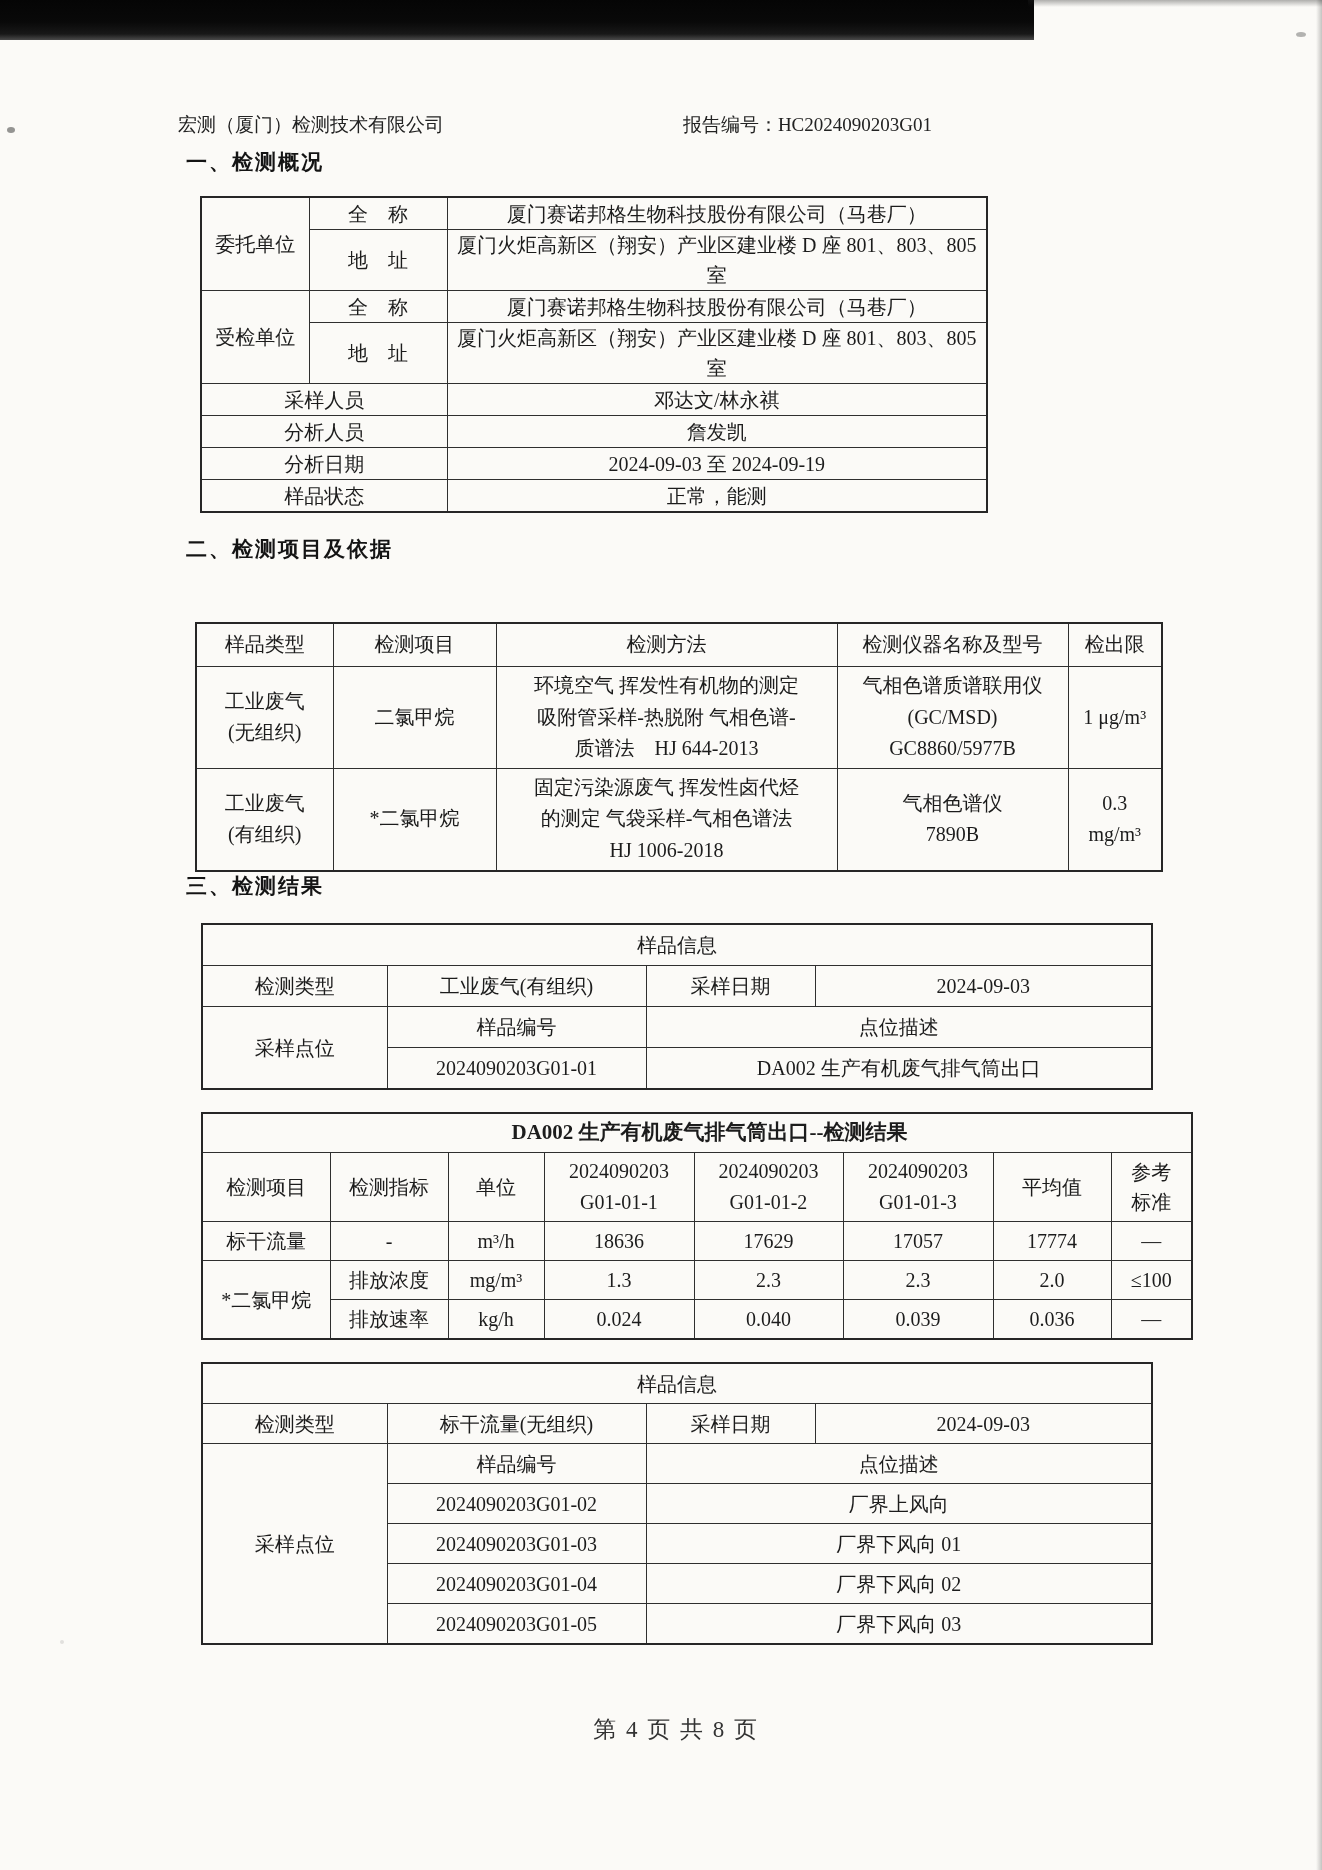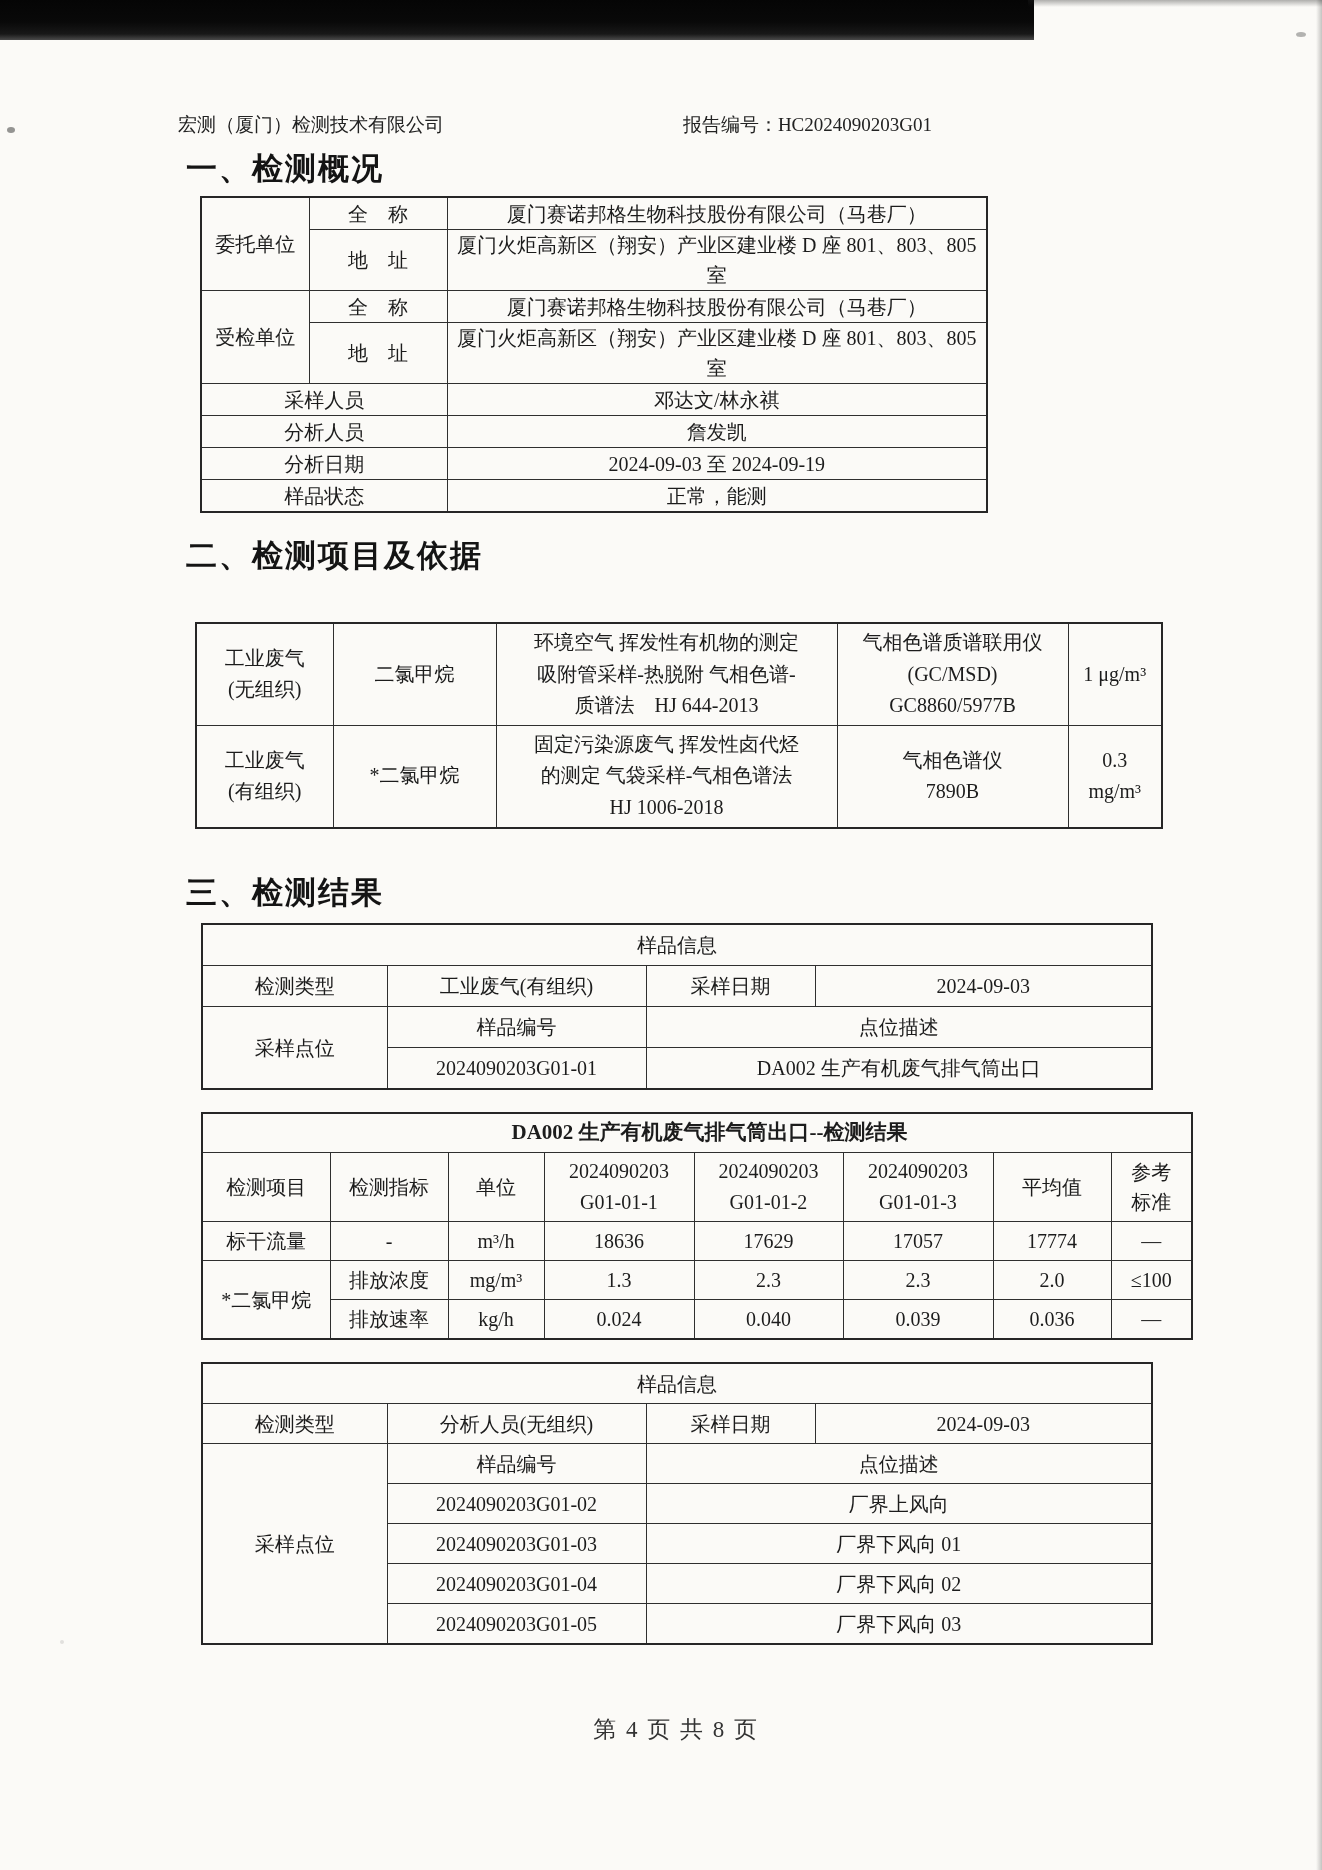--- a/index.html
+++ b/index.html
@@ -24,21 +24,21 @@
   .speck.s3 { left:60px; top:1640px; width:4px; height:4px; opacity:.25; }
 
   
   .doc-header { top:112px; left:178px; width:754px; display:flex;
     justify-content:space-between; font-size:19px; color:#222; }
   .doc-footer { top:1714px; left:201px; width:950px; text-align:center;
     font-size:23px; letter-spacing:2px; color:#333; }
 
   
   .sec-title { font-family:"Liberation Sans","DejaVu Sans",sans-serif;
-    font-weight:700; font-size:31px; letter-spacing:2px; color:#141414; }
+    font-weight:700; font-size:21px; letter-spacing:2px; color:#141414; }
   #t1-title { top:148px; left:186px; }
   #t2-title { top:535px; left:186px; }
   #t3-title { top:872px; left:186px; }
 
   
   table { border-collapse:collapse; table-layout:fixed; border:2px solid #262626; }
   td { border:1px solid #2f2f2f; text-align:center; vertical-align:middle;
     font-size:20px; line-height:1.5; padding:3px 6px; white-space:pre-line;
     overflow:hidden; color:#1c1c1c; }
 
@@ -125,20 +125,27 @@
 
 <table class="abs" id="t2">
   <colgroup>
       <col style="width:137px">
       <col style="width:163px">
       <col style="width:341px">
       <col style="width:231px">
       <col style="width:94px">
     </colgroup>
   <tbody>
+      <tr>
+    <td class="hdr">样品类型</td>
+    <td class="hdr">检测项目</td>
+    <td class="hdr">检测方法</td>
+    <td class="hdr">检测仪器名称及型号</td>
+    <td class="hdr">检出限</td>
+  </tr>
   <tr>
     <td>工业废气
 (无组织)</td>
     <td>二氯甲烷</td>
     <td>环境空气 挥发性有机物的测定
 吸附管采样-热脱附 气相色谱-
 质谱法　HJ 644-2013</td>
     <td>气相色谱质谱联用仪
 (GC/MSD)
 GC8860/5977B</td>
@@ -257,21 +264,21 @@
       <col style="width:259px">
       <col style="width:169px">
       <col style="width:337px">
     </colgroup>
   <tbody>
       <tr>
     <td colspan="4">样品信息</td>
   </tr>
   <tr>
     <td>检测类型</td>
-    <td>分析人员(无组织)</td>
+    <td>标干流量(无组织)</td>
     <td>采样日期</td>
     <td>2024-09-03</td>
   </tr>
   <tr>
     <td rowspan="5">采样点位</td>
     <td>样品编号</td>
     <td colspan="2">点位描述</td>
   </tr>
   <tr>
     <td>2024090203G01-02</td>

